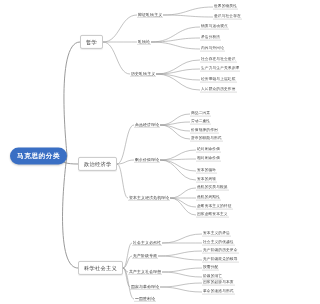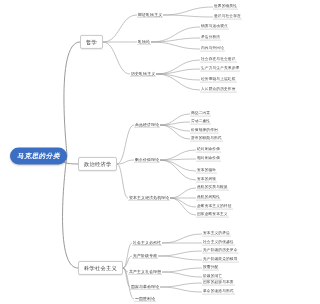--- a/index.html
+++ b/index.html
@@ -20,21 +20,20 @@
   .root-node{
     background:#3a6fc4;
     color:#ffffff;
     border-radius:9px;
     font-size:6.6px;
     letter-spacing:0.6px;
     padding:4px 7px;
     box-shadow:0 1px 2px rgba(0,0,0,0.22);
     transform:translateY(-50%);
     font-weight:bold;
-    font-style:italic;
   }
   .branch-node{
     background:#ffffff;
     border:0.7px solid #c9c9c9;
     border-radius:2px;
     color:#2e2e2e;
     font-size:5.2px;
     letter-spacing:0.3px;
     padding:2.6px 5px;
     transform:translateY(-50%);

